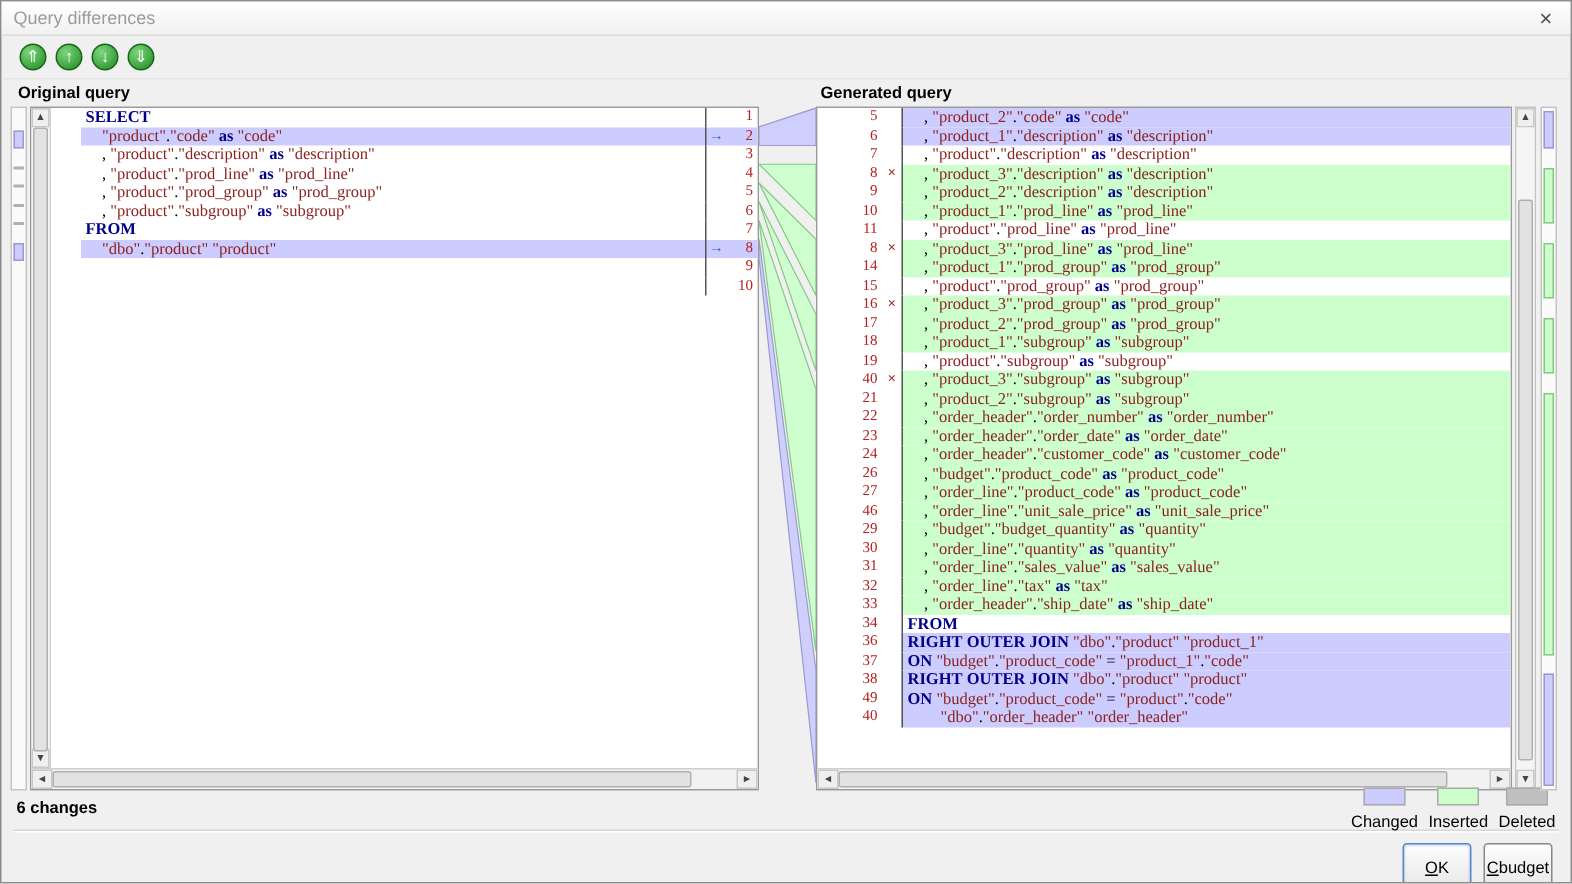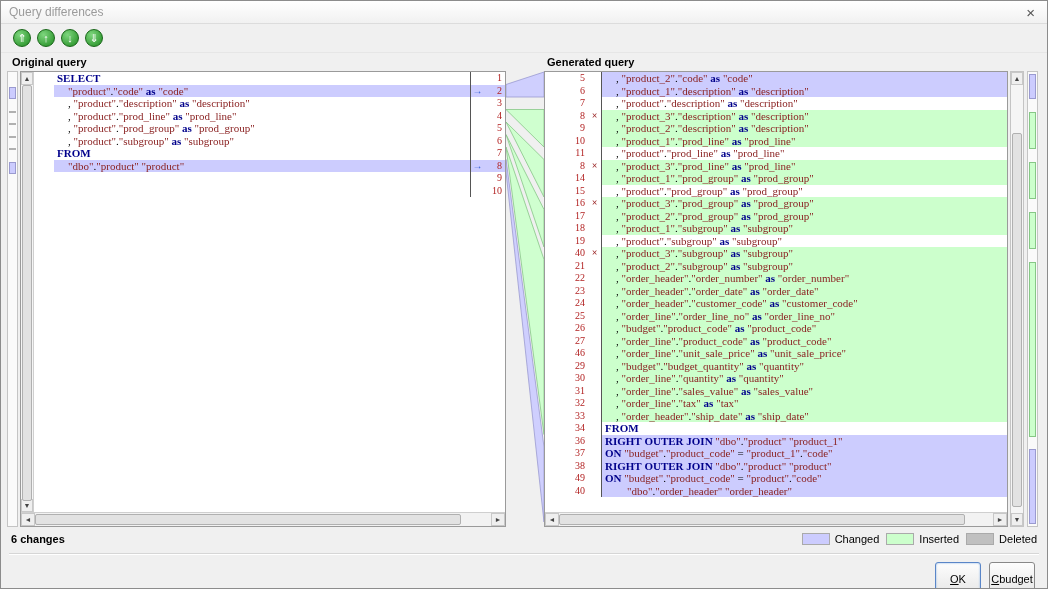--- a/index.html
+++ b/index.html
@@ -57,21 +57,21 @@
         display:flex;align-items:center;justify-content:center;padding:0;}
   .htrack{flex:1;position:relative;}
   .hthumb{position:absolute;top:1px;bottom:1px;background:#e2e2e2;border:1px solid #b0b0b0;border-radius:2px;}
   
   .connector{width:38px;height:456px;position:relative;background:#f0f0f0;}
   .connector svg{position:absolute;inset:0;}
   
   .statusbar{height:20px;display:flex;align-items:center;padding:2px 10px 0;}
   .changes{font-weight:bold;}
   .legend{margin-left:auto;display:flex;align-items:center;gap:7px;}
-  .legitem{display:flex;align-items:center;gap:5px;}
+  .legitem{display:flex;align-items:center;gap:5px;flex-direction:column;}
   .sw{width:28px;height:12px;border:1px solid #aaa;box-sizing:border-box;}
   .sep{margin:4px 8px 0;height:0;border-top:1px solid #d6d6d6;border-bottom:1px solid #ffffff;}
   
   .buttonrow{display:flex;justify-content:flex-end;gap:8px;padding:7px 12px;}
   .btn{height:34px;min-width:46px;padding:0 0;font-family:"Liberation Sans",sans-serif;font-size:11px;
        background:linear-gradient(#fdfdfd,#e6e6e6);border:1px solid #888;border-radius:3px;}
   .btn.default{border-color:#5a86c8;box-shadow:0 0 2px #7aa7e0 inset;}
 </style>
 </head>
 <body>
@@ -163,21 +163,20 @@
             <div class="row"><span class="num">15</span><span class="marker"></span><span class="code">    , <span class="q">"product"</span>.<span class="q">"prod_group"</span> <span class="kw">as</span> <span class="q">"prod_group"</span></span></div>
             <div class="row inserted"><span class="num">16</span><span class="marker">×</span><span class="code">    , <span class="q">"product_3"</span>.<span class="q">"prod_group"</span> <span class="kw">as</span> <span class="q">"prod_group"</span></span></div>
             <div class="row inserted"><span class="num">17</span><span class="marker"></span><span class="code">    , <span class="q">"product_2"</span>.<span class="q">"prod_group"</span> <span class="kw">as</span> <span class="q">"prod_group"</span></span></div>
             <div class="row inserted"><span class="num">18</span><span class="marker"></span><span class="code">    , <span class="q">"product_1"</span>.<span class="q">"subgroup"</span> <span class="kw">as</span> <span class="q">"subgroup"</span></span></div>
             <div class="row"><span class="num">19</span><span class="marker"></span><span class="code">    , <span class="q">"product"</span>.<span class="q">"subgroup"</span> <span class="kw">as</span> <span class="q">"subgroup"</span></span></div>
             <div class="row inserted"><span class="num">40</span><span class="marker">×</span><span class="code">    , <span class="q">"product_3"</span>.<span class="q">"subgroup"</span> <span class="kw">as</span> <span class="q">"subgroup"</span></span></div>
             <div class="row inserted"><span class="num">21</span><span class="marker"></span><span class="code">    , <span class="q">"product_2"</span>.<span class="q">"subgroup"</span> <span class="kw">as</span> <span class="q">"subgroup"</span></span></div>
             <div class="row inserted"><span class="num">22</span><span class="marker"></span><span class="code">    , <span class="q">"order_header"</span>.<span class="q">"order_number"</span> <span class="kw">as</span> <span class="q">"order_number"</span></span></div>
             <div class="row inserted"><span class="num">23</span><span class="marker"></span><span class="code">    , <span class="q">"order_header"</span>.<span class="q">"order_date"</span> <span class="kw">as</span> <span class="q">"order_date"</span></span></div>
             <div class="row inserted"><span class="num">24</span><span class="marker"></span><span class="code">    , <span class="q">"order_header"</span>.<span class="q">"customer_code"</span> <span class="kw">as</span> <span class="q">"customer_code"</span></span></div>
-            <div class="row inserted"><span class="num">25</span><span class="marker"></span><span class="code">    , <span class="q">"order_line"</span>.<span class="q">"order_line_no"</span> <span class="kw">as</span> <span class="q">"order_line_no"</span></span></div>
             <div class="row inserted"><span class="num">26</span><span class="marker"></span><span class="code">    , <span class="q">"budget"</span>.<span class="q">"product_code"</span> <span class="kw">as</span> <span class="q">"product_code"</span></span></div>
             <div class="row inserted"><span class="num">27</span><span class="marker"></span><span class="code">    , <span class="q">"order_line"</span>.<span class="q">"product_code"</span> <span class="kw">as</span> <span class="q">"product_code"</span></span></div>
             <div class="row inserted"><span class="num">46</span><span class="marker"></span><span class="code">    , <span class="q">"order_line"</span>.<span class="q">"unit_sale_price"</span> <span class="kw">as</span> <span class="q">"unit_sale_price"</span></span></div>
             <div class="row inserted"><span class="num">29</span><span class="marker"></span><span class="code">    , <span class="q">"budget"</span>.<span class="q">"budget_quantity"</span> <span class="kw">as</span> <span class="q">"quantity"</span></span></div>
             <div class="row inserted"><span class="num">30</span><span class="marker"></span><span class="code">    , <span class="q">"order_line"</span>.<span class="q">"quantity"</span> <span class="kw">as</span> <span class="q">"quantity"</span></span></div>
             <div class="row inserted"><span class="num">31</span><span class="marker"></span><span class="code">    , <span class="q">"order_line"</span>.<span class="q">"sales_value"</span> <span class="kw">as</span> <span class="q">"sales_value"</span></span></div>
             <div class="row inserted"><span class="num">32</span><span class="marker"></span><span class="code">    , <span class="q">"order_line"</span>.<span class="q">"tax"</span> <span class="kw">as</span> <span class="q">"tax"</span></span></div>
             <div class="row inserted"><span class="num">33</span><span class="marker"></span><span class="code">    , <span class="q">"order_header"</span>.<span class="q">"ship_date"</span> <span class="kw">as</span> <span class="q">"ship_date"</span></span></div>
             <div class="row"><span class="num">34</span><span class="marker"></span><span class="code"><span class="kw">FROM</span></span></div>
             <div class="row changed"><span class="num">36</span><span class="marker"></span><span class="code"><span class="kw">RIGHT</span> <span class="kw">OUTER</span> <span class="kw">JOIN</span> <span class="q">"dbo"</span>.<span class="q">"product"</span> <span class="q">"product_1"</span></span></div>

